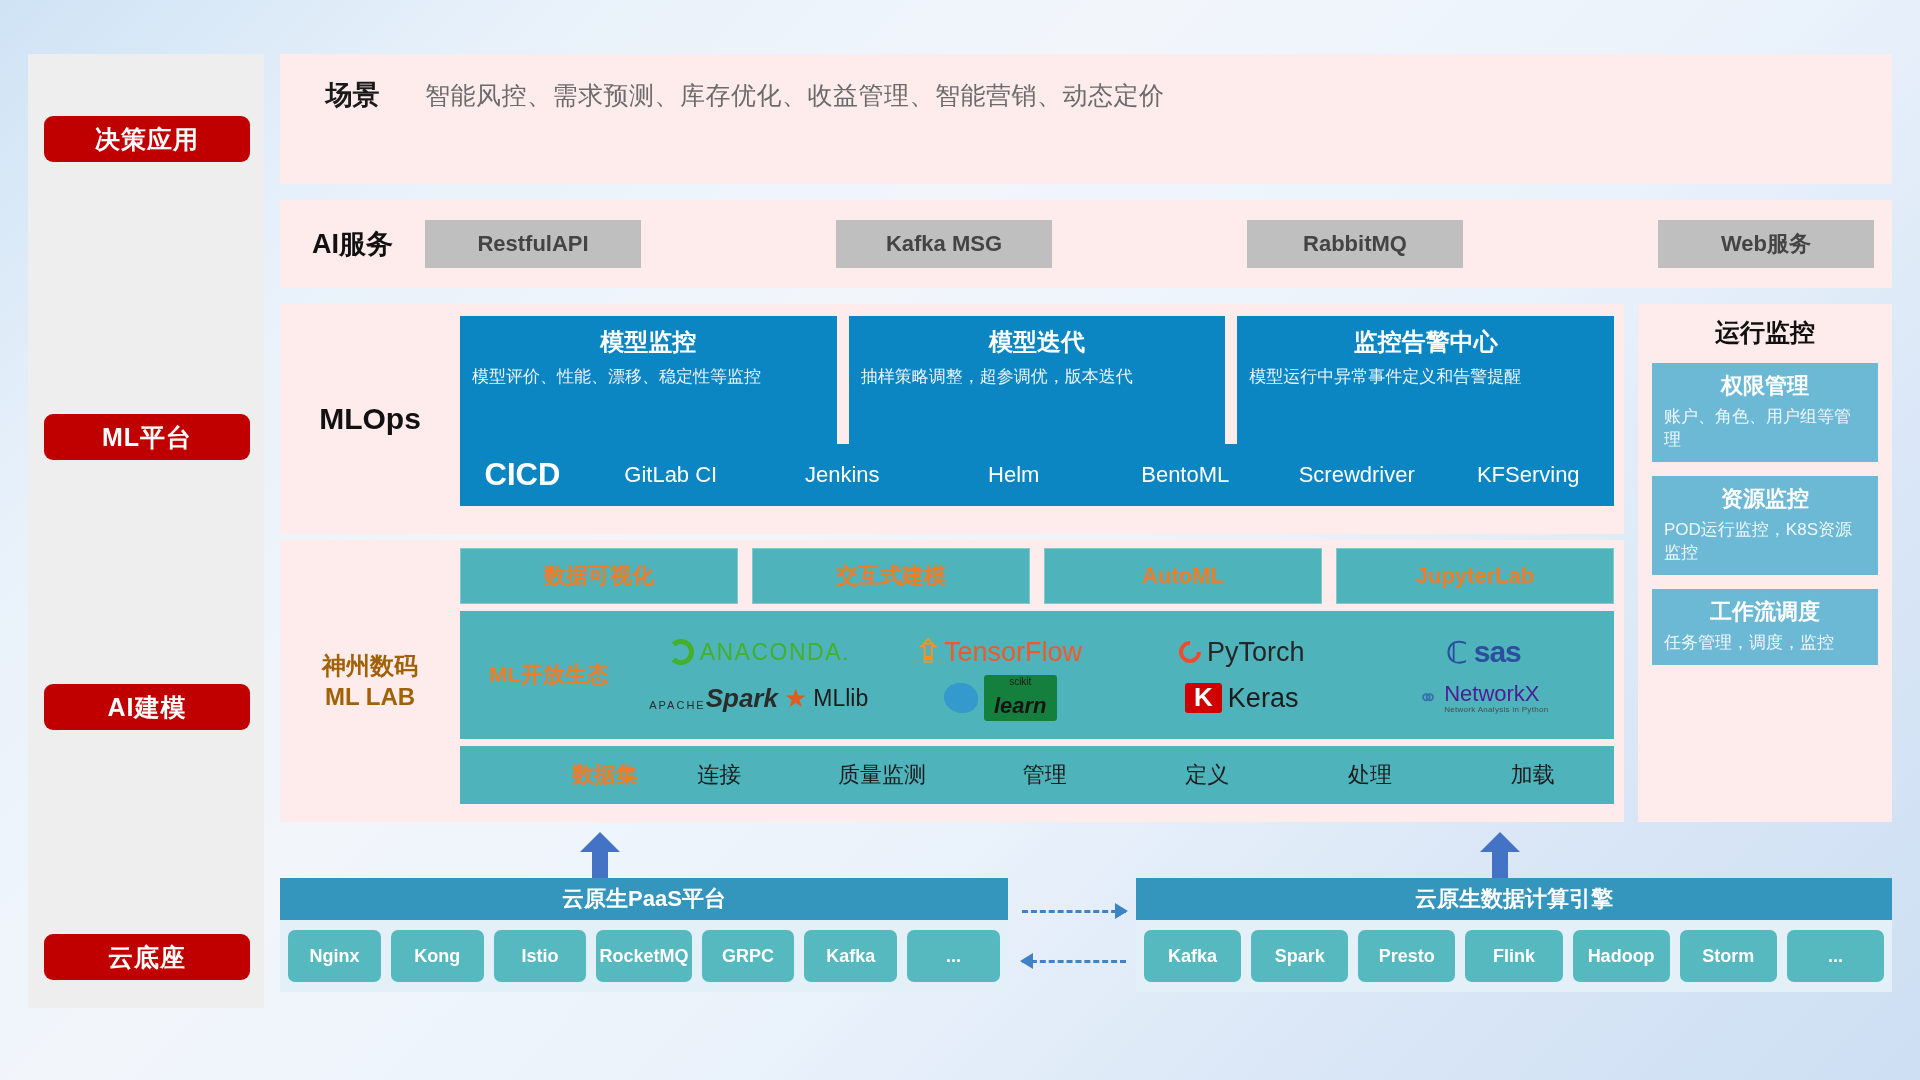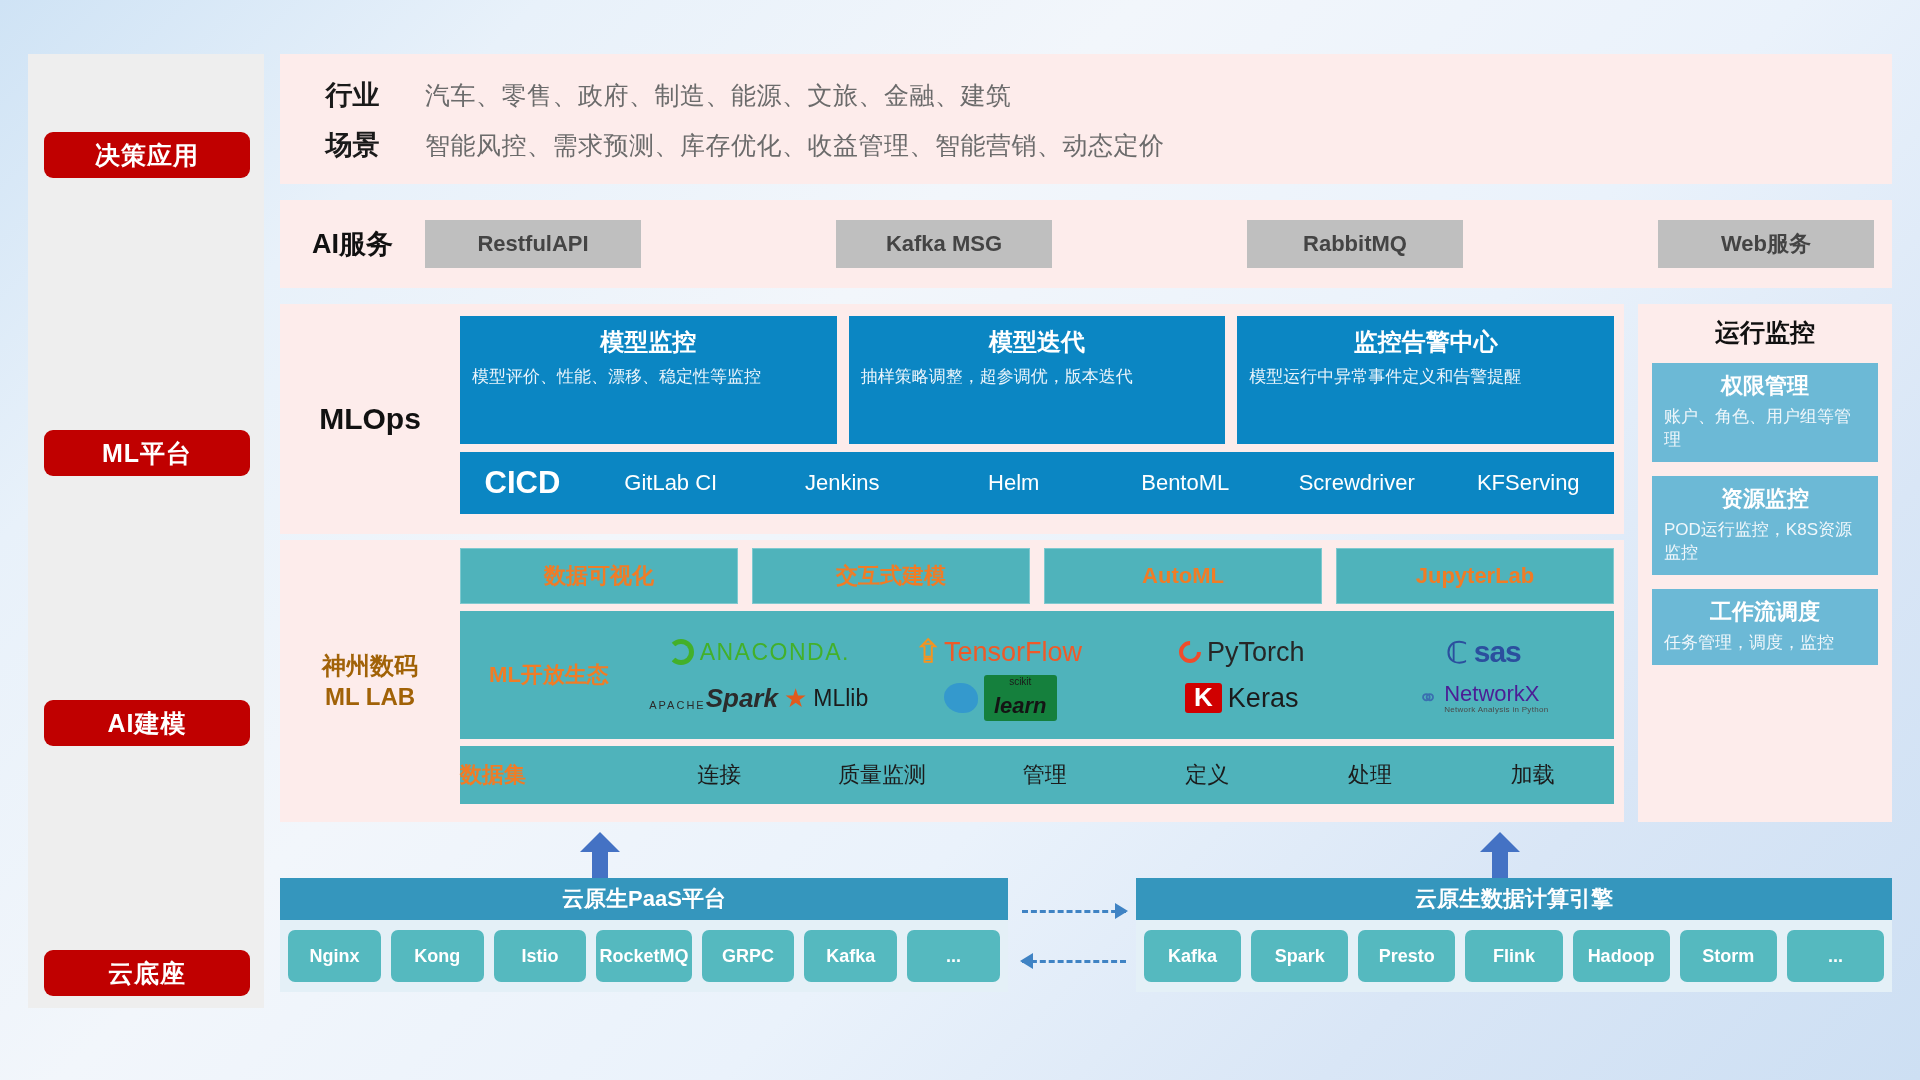--- a/index.html
+++ b/index.html
@@ -26,21 +26,20 @@
   }
   .rail-label {
     position: absolute; left: 16px;
     width: 206px; height: 46px;
     background: #c00000;
     border-radius: 9px;
     color: #ffffff;
     font-size: 25px; font-weight: bold;
     display: flex; align-items: center; justify-content: center;
     letter-spacing: 1px;
-    margin-top: 16px;
   }
 
   
   .content { position: absolute; left: 252px; top: 0; width: 1612px; }
 
   .band {
     background: #fdeceb;
     width: 100%;
     position: relative;
   }
@@ -72,21 +71,21 @@
   
   #band-mlops {
     position: absolute; top: 256px; height: 230px;
     width: 1344px;
     display: flex; align-items: stretch;
   }
   .mlops-key {
     width: 180px; display: flex; align-items: center; justify-content: center;
     font-size: 30px; font-weight: bold; color: #111;
   }
-  .mlops-right { flex: 1; padding: 12px 10px 10px 0; display: flex; flex-direction: column; gap: 8px; }
+  .mlops-right { flex: 1; padding: 12px 10px 10px 0; display: flex; flex-direction: column; gap: 0; }
   .mlops-cards { display: flex; gap: 12px; height: 128px; }
   .mlops-card {
     flex: 1; background: #0b86c3; color: #fff;
     padding: 10px 12px 8px;
   }
   .mlops-card-title {
     text-align: center; font-size: 24px; font-weight: bold; margin-bottom: 8px;
   }
   .mlops-card-desc { font-size: 17px; line-height: 1.35; color: #eaf4fb; }
 
@@ -181,21 +180,21 @@
 
   .nx-mark { color: #3a6fb0; font-size: 24px; }
   .t-nx { color: #4c1d95; font-size: 22px; line-height: 1; }
   .t-nx-sub { color: #4a4a4a; font-size: 8px; letter-spacing: .3px; }
 
   .lab-data {
     background: #4fb3bb; height: 58px;
     display: flex; align-items: center; color: #1f1f1f;
   }
   .lab-data-label {
-    width: 178px; text-align: left;
+    width: 178px; text-align: right;
     color: #f07c26; font-size: 22px; font-weight: bold;
   }
   .lab-data-items { flex: 1; display: flex; }
   .lab-data-item { flex: 1; text-align: center; font-size: 22px; color: #1c1c1c; }
 
   
   #band-mon {
     position: absolute; top: 256px; left: 1358px;
     width: 254px; height: 518px;
     background: #fdeceb;
@@ -277,24 +276,20 @@
   <div class="rail">
     <div class="rail-label" style="top:62px">决策应用</div>
     <div class="rail-label" style="top:360px">ML平台</div>
     <div class="rail-label" style="top:630px">AI建模</div>
     <div class="rail-label" style="top:880px">云底座</div>
   </div>
 
   <div class="content">
 
     <div class="band" id="band-apps">
-      <div class="app-row">
-        <div class="app-key">行业</div>
-        <div class="app-val">汽车、零售、政府、制造、能源、文旅、金融、建筑</div>
-      </div>
       <div class="app-row">
         <div class="app-key">场景</div>
         <div class="app-val">智能风控、需求预测、库存优化、收益管理、智能营销、动态定价</div>
       </div>
     </div>
 
     <div class="band" id="band-svc">
       <div class="svc-key">AI服务</div>
       <div class="svc-items">
         <div class="svc-chip">RestfulAPI</div>

